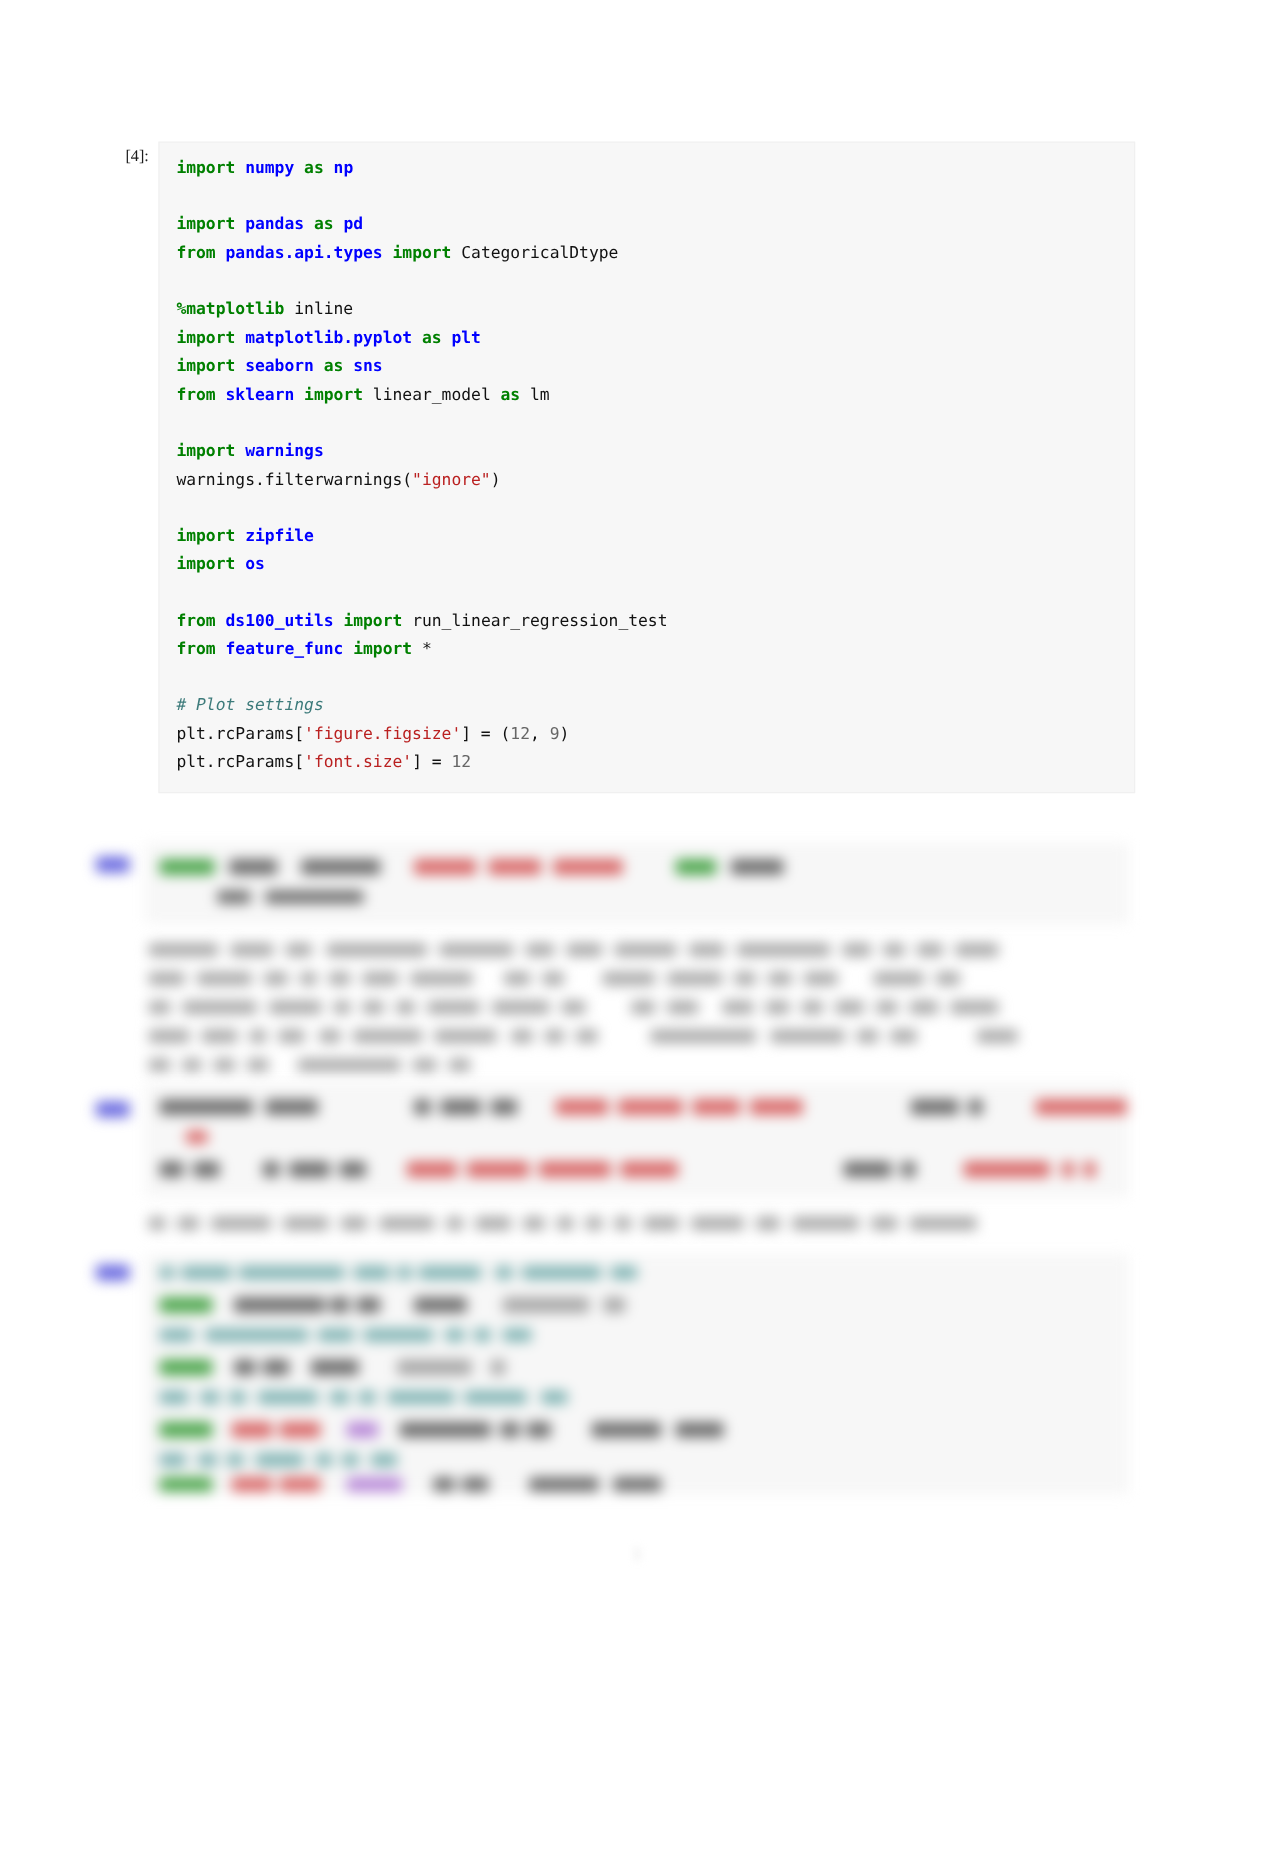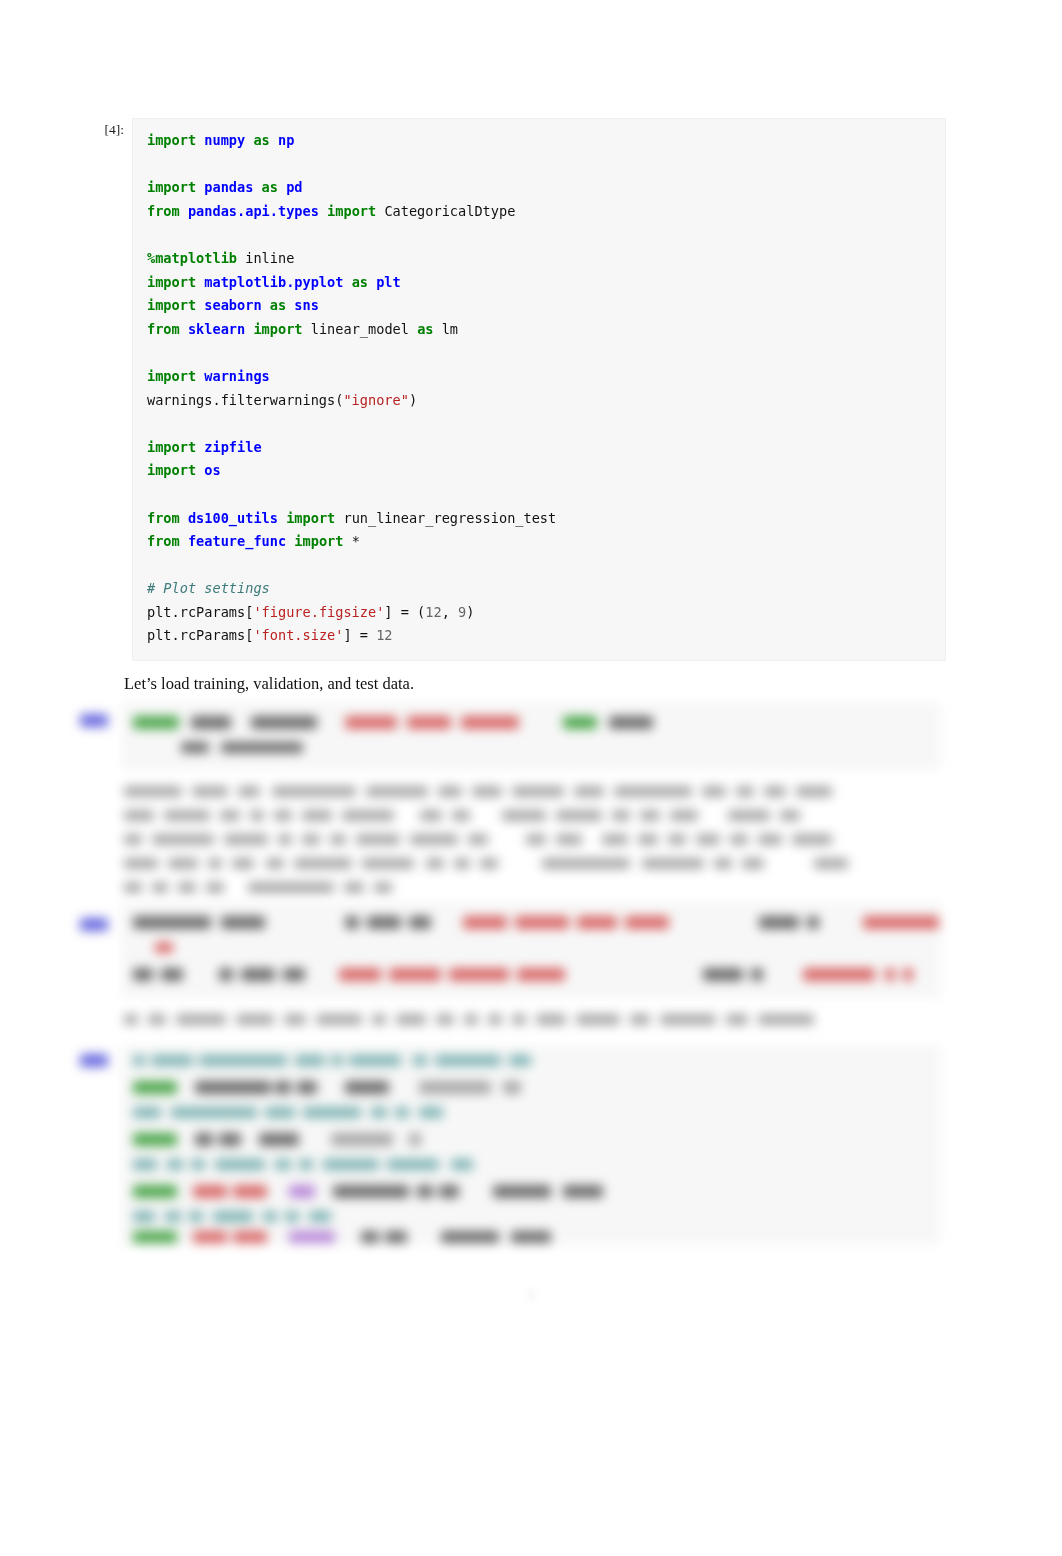--- a/index.html
+++ b/index.html
@@ -121,21 +121,20 @@
 </head>
 <body>
 
 <div class="page">
 
   <div class="cell-row" style="left:78px; top:118px; width:868px;">
     <div class="prompt">[4]:</div>
     <div class="code-box" id="code-1" style="width:822px; min-height:525px;"><div><span class="k">import</span><span class="o"> </span><span class="nn">numpy</span><span class="o"> </span><span class="k">as</span><span class="o"> </span><span class="nn">np</span></div><div>&nbsp;</div><div><span class="k">import</span><span class="o"> </span><span class="nn">pandas</span><span class="o"> </span><span class="k">as</span><span class="o"> </span><span class="nn">pd</span></div><div><span class="k">from</span><span class="o"> </span><span class="nn">pandas.api.types</span><span class="o"> </span><span class="k">import</span><span class="o"> </span><span class="n">CategoricalDtype</span></div><div>&nbsp;</div><div><span class="mg">%matplotlib</span><span class="n"> inline</span></div><div><span class="k">import</span><span class="o"> </span><span class="nn">matplotlib.pyplot</span><span class="o"> </span><span class="k">as</span><span class="o"> </span><span class="nn">plt</span></div><div><span class="k">import</span><span class="o"> </span><span class="nn">seaborn</span><span class="o"> </span><span class="k">as</span><span class="o"> </span><span class="nn">sns</span></div><div><span class="k">from</span><span class="o"> </span><span class="nn">sklearn</span><span class="o"> </span><span class="k">import</span><span class="o"> </span><span class="n">linear_model</span><span class="o"> </span><span class="k">as</span><span class="o"> </span><span class="n">lm</span></div><div>&nbsp;</div><div><span class="k">import</span><span class="o"> </span><span class="nn">warnings</span></div><div><span class="n">warnings.filterwarnings(</span><span class="s">"ignore"</span><span class="n">)</span></div><div>&nbsp;</div><div><span class="k">import</span><span class="o"> </span><span class="nn">zipfile</span></div><div><span class="k">import</span><span class="o"> </span><span class="nn">os</span></div><div>&nbsp;</div><div><span class="k">from</span><span class="o"> </span><span class="nn">ds100_utils</span><span class="o"> </span><span class="k">import</span><span class="o"> </span><span class="n">run_linear_regression_test</span></div><div><span class="k">from</span><span class="o"> </span><span class="nn">feature_func</span><span class="o"> </span><span class="k">import</span><span class="o"> </span><span class="o">*</span></div><div>&nbsp;</div><div><span class="c"># Plot settings</span></div><div><span class="n">plt.rcParams[</span><span class="s">'figure.figsize'</span><span class="n">] = (</span><span class="mi">12</span><span class="n">, </span><span class="mi">9</span><span class="n">)</span></div><div><span class="n">plt.rcParams[</span><span class="s">'font.size'</span><span class="n">] = </span><span class="mi">12</span></div></div>
   </div>
 
-  <div class="prose" style="left:124px; top:672px; width:820px;">Let’s load training, validation, and test data.</div>
 
   <div class="blur-prompt" style="left:80px; top:714px; width:30px; height:14px;">
     <div class="bp t-blue" style="left:0; top:0; width:28px;"></div>
   </div>
   <div class="blur-cell" style="left:122px; top:703px; width:818px; height:66px;">
     <div class="bp t-green" style="left:10px; top:12px; width:46px;"></div>
     <div class="bp t-dark" style="left:68px; top:12px; width:40px;"></div>
     <div class="bp t-dark" style="left:128px; top:12px; width:66px;"></div>
     <div class="bp t-red" style="left:222px; top:12px; width:52px;"></div>
     <div class="bp t-red" style="left:284px; top:12px; width:44px;"></div>

